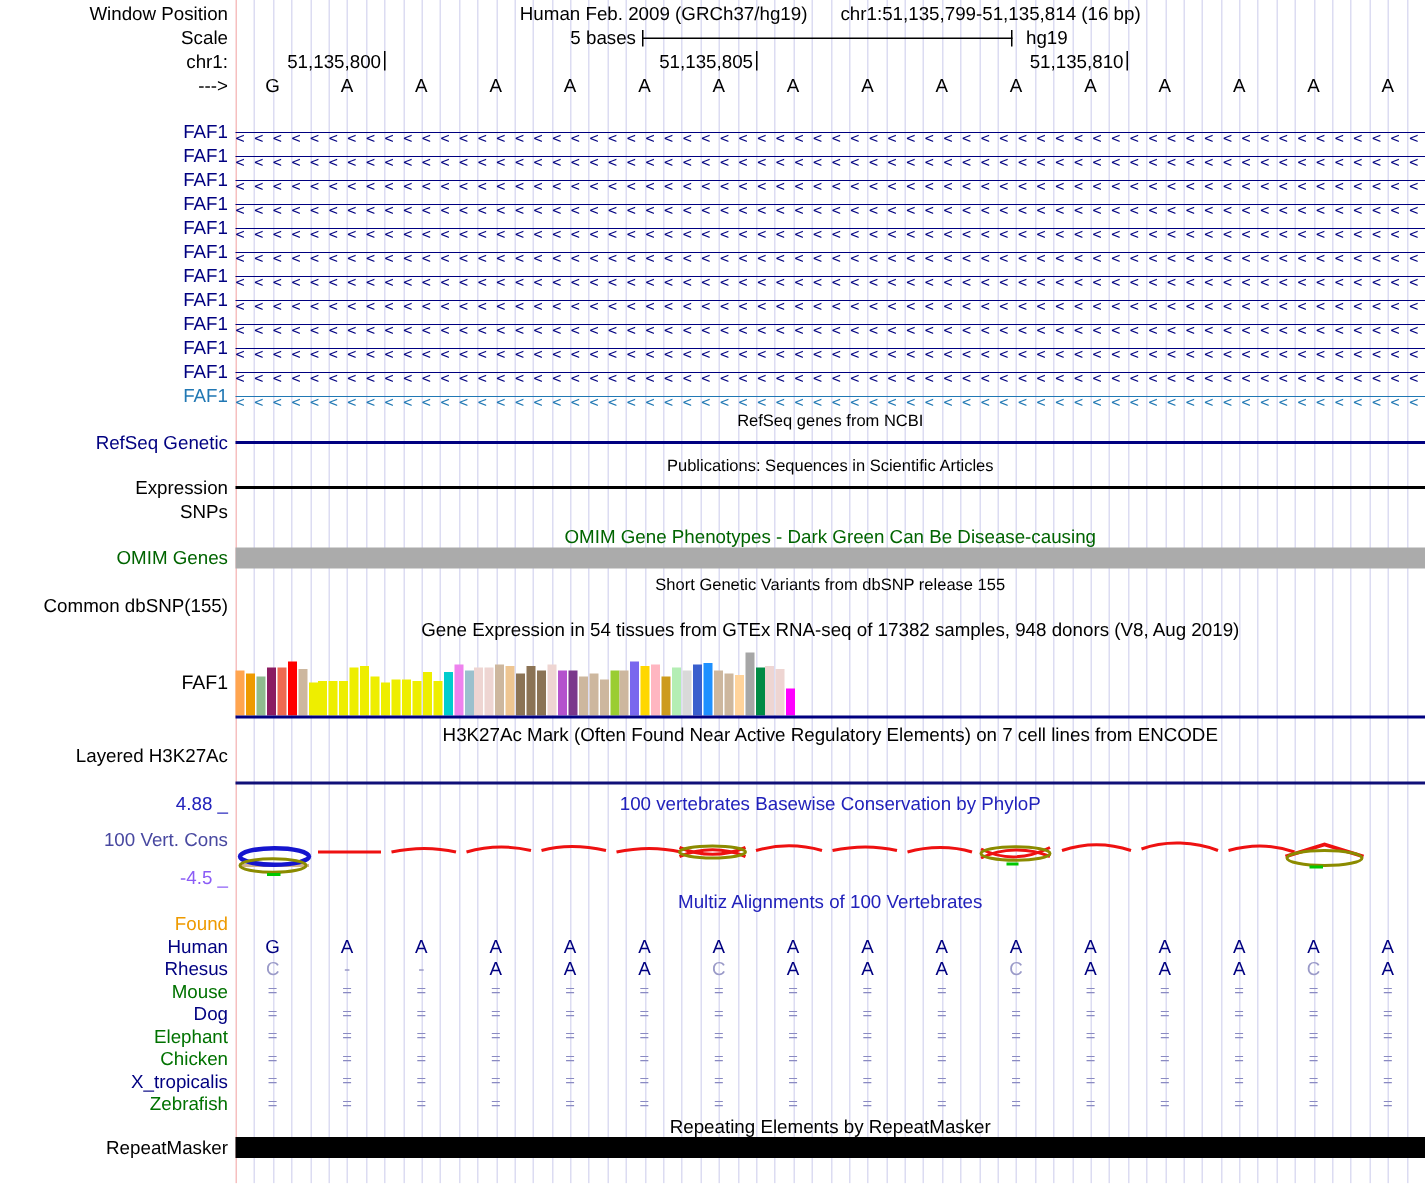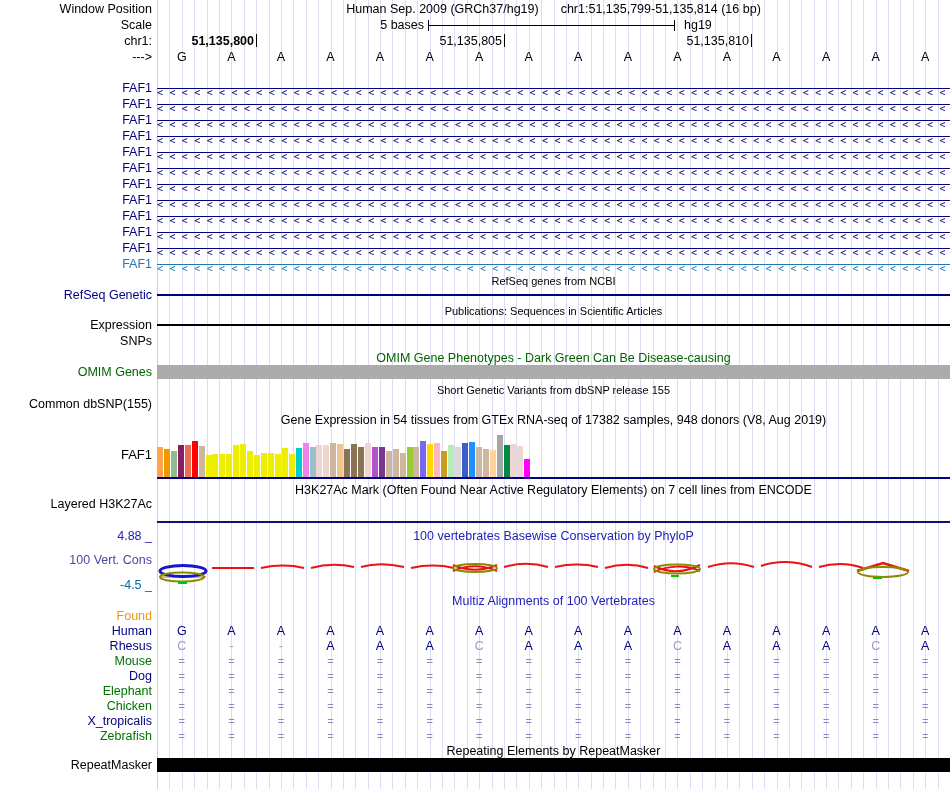--- a/index.html
+++ b/index.html
@@ -88,34 +88,34 @@
       <div class="gridline" style="left: 888px;"></div>
       <div class="gridline" style="left: 900.4px;"></div>
       <div class="gridline" style="left: 912.8px;"></div>
       <div class="gridline" style="left: 925.2px;"></div>
       <div class="gridline" style="left: 937.6px;"></div>
     </div>
   <div class="pinkline"></div>
 
   <div class="llabel" style="top:3px">Window Position</div>
   <div class="hdr" style="top:3px">
-    <span>Human Sep. 2009 (GRCh37/hg19)</span>
+    <span>Human Feb. 2009 (GRCh37/hg19)</span>
     <span>chr1:51,135,799-51,135,814 (16 bp)</span>
   </div>
 
   <div class="llabel" style="top:19px">Scale</div>
   <div class="poslabel" style="top:19px;right:526px">5 bases</div>
   <div style="position:absolute;left:428px;top:25px;width:247px;height:1px;background:#000"></div>
   <div class="tick" style="left:428px;top:20px;height:11px"></div>
   <div class="tick" style="left:674px;top:20px;height:11px"></div>
   <div class="poslabel" style="top:19px;left:684px">hg19</div>
 
   <div class="llabel" style="top:35px">chr1:</div>
   <div id="ruler-positions">
-      <div class="poslabel" style="top: 35px; right: 696px; font-weight: bold;">51,135,800</div>
+      <div class="poslabel" style="top: 35px; right: 696px;">51,135,800</div>
       <div class="tick" style="left: 256px; top: 34px; height: 13px;"></div>
       <div class="poslabel" style="top: 35px; right: 448px;">51,135,805</div>
       <div class="tick" style="left: 504px; top: 34px; height: 13px;"></div>
       <div class="poslabel" style="top: 35px; right: 201px;">51,135,810</div>
       <div class="tick" style="left: 751px; top: 34px; height: 13px;"></div>
     </div>
 
   <div class="llabel" style="top:51px">---&gt;</div>
   <div id="sequence-row">
       <div class="cellrow" style="top: 51px;">
@@ -242,21 +242,21 @@
     </div>
   <div class="hline" style="top:477px;height:2px;background:#000080"></div>
 
   <div class="ttitle big" style="top:484px">H3K27Ac Mark (Often Found Near Active Regulatory Elements) on 7 cell lines from ENCODE</div>
   <div class="llabel" style="top:498px">Layered H3K27Ac</div>
   <div class="hline" style="top:521px;height:2px;background:#101078"></div>
 
   <div class="llabel" style="top:530px;color:#2222BB">4.88 _</div>
   <div class="ttitle big" style="top:530px;color:#2222BB">100 vertebrates Basewise Conservation by PhyloP</div>
   <div class="llabel" style="top:554px;color:#4848A0">100 Vert. Cons</div>
-  <div class="llabel" style="top:579px;color:#0369a1">-4.5 _</div>
+  <div class="llabel" style="top:579px;color:#8b5cf6">-4.5 _</div>
   <svg width="793" height="34" viewBox="0 0 793 34" style="position:absolute;left:157px;top:555px" fill="none">
     <path d="M3,22 H49" stroke="#D2B48C" stroke-width="2"></path>
     <ellipse cx="26" cy="16" rx="23" ry="5.5" stroke="#1515CE" stroke-width="3"></ellipse>
     <ellipse cx="25" cy="22" rx="22" ry="4.5" stroke="#8B8B00" stroke-width="2"></ellipse>
     <path d="M21,28 h9" stroke="#00C800" stroke-width="2"></path>
     <g stroke="#EE1111" stroke-width="2">
       <path d="M55,13 H97"></path>
       <path d="M104,13 C118,10 134,10 147,13"></path>
       <path d="M154,13 C168,9 184,9 197,12"></path>
       <path d="M204,12 C218,8 234,9 247,12"></path>

